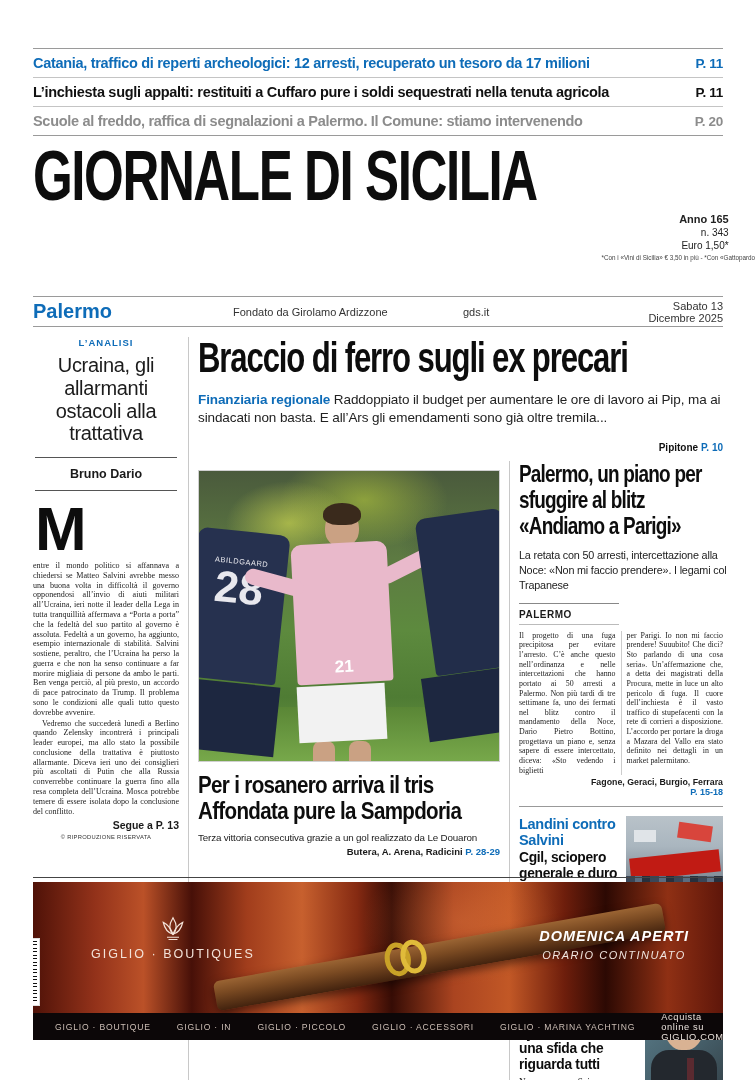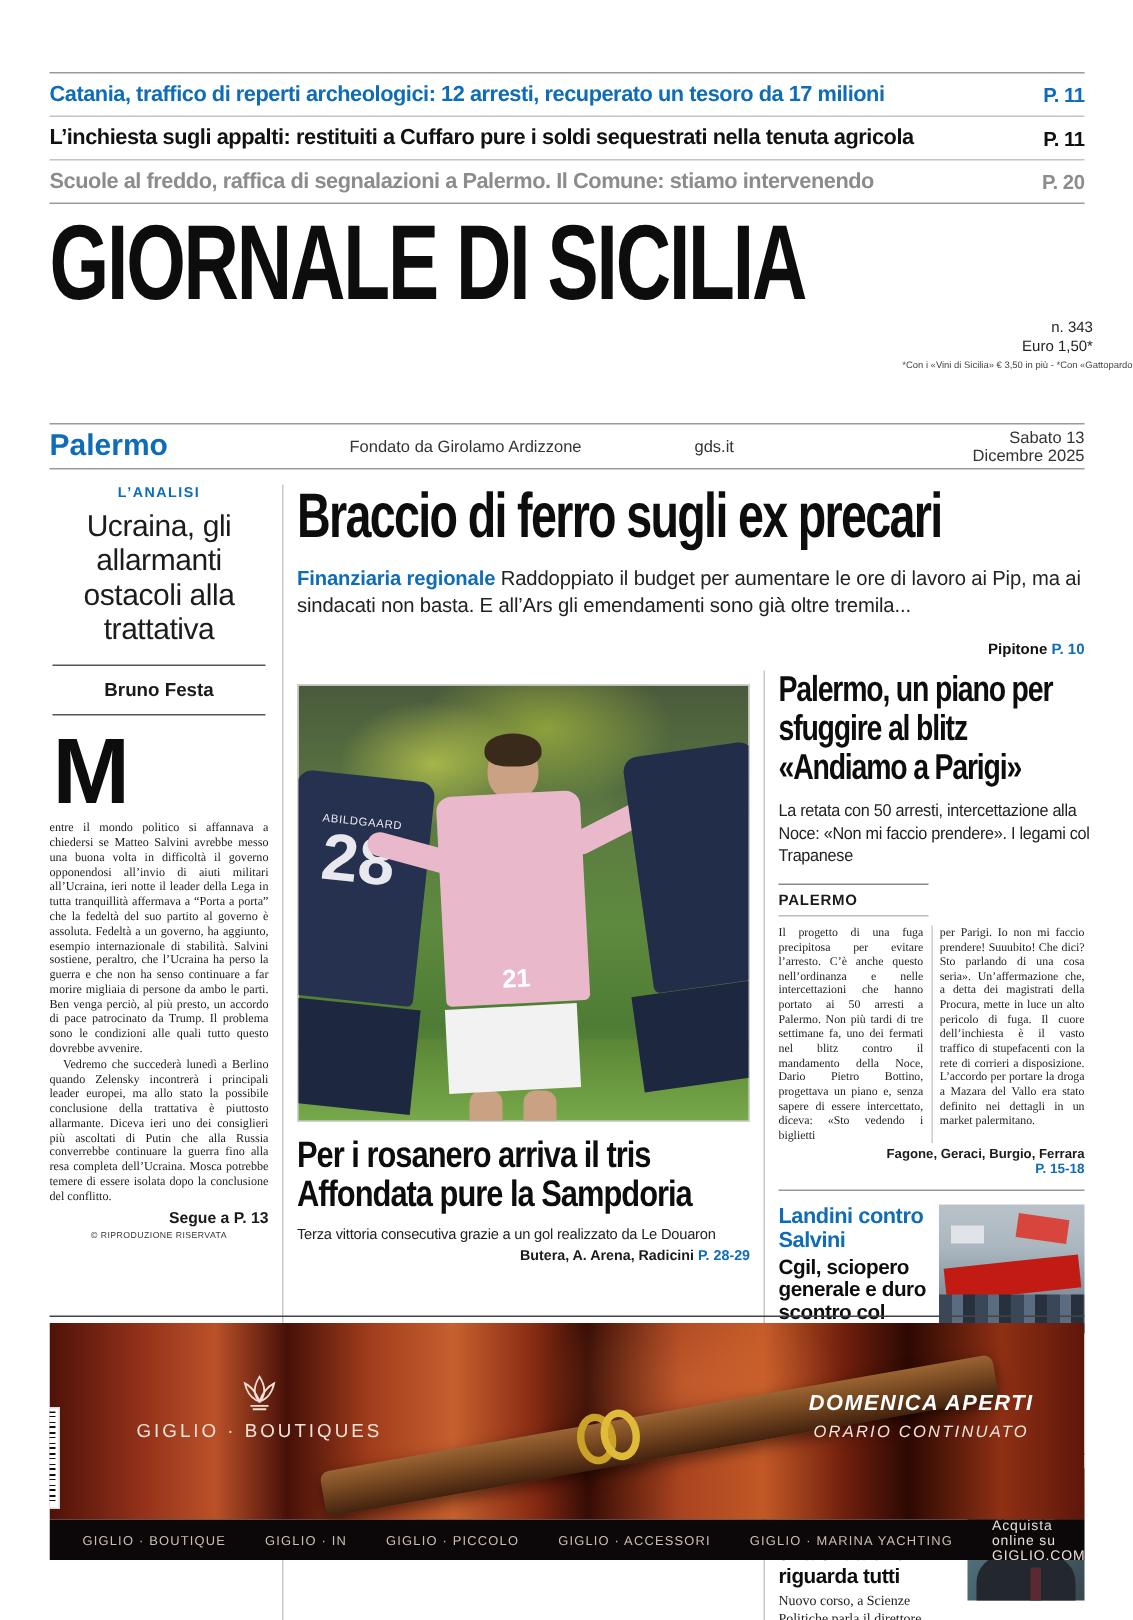--- a/index.html
+++ b/index.html
@@ -223,20 +223,21 @@
       <div class="teaser t-gray">
         <span>Scuole al freddo, raffica di segnalazioni a Palermo. Il Comune: stiamo intervenendo</span>
         <span class="pg">P. 20</span>
       </div>
     </div>
 
     <div class="masthead">
       <div class="mh-left">
         <div class="mh-title">GIORNALE DI SICILIA</div>
         <div class="mh-info">
+          <div class="anno">Anno 165</div>
           <div>n. 343</div>
           <div>Euro 1,50*</div>
           <div class="mh-foot">*Con i «Vini di Sicilia» € 3,50 in più - *Con «Gattopardo» € 2,50 in più</div>
         </div>
       </div>
       <div class="mh-ad">
 
         <div class="giglio-word">GIGLIO</div>
       </div>
     </div>
@@ -247,21 +248,21 @@
       <span class="dl-site">gds.it</span>
       <span class="dl-date">Sabato 13 Dicembre 2025</span>
     </div>
 
     <div class="grid">
 
       <div class="col-left an">
         <div class="an-kicker">L’ANALISI</div>
         <div class="an-title">Ucraina, gli allarmanti ostacoli alla trattativa</div>
         <hr class="an-rule">
-        <div class="an-author">Bruno Festa</div>
+        <div class="an-author">Bruno Dario</div>
         <hr class="an-rule2">
         <div class="an-drop">M</div>
         <p class="an-body">entre il mondo politico si affannava a chiedersi se Matteo Salvini avrebbe messo una buona volta in difficoltà il governo opponendosi all’invio di aiuti militari all’Ucraina, ieri notte il leader della Lega in tutta tranquillità affermava a “Porta a porta” che la fedeltà del suo partito al governo è assoluta. Fedeltà a un governo, ha aggiunto, esempio internazionale di stabilità. Salvini sostiene, peraltro, che l’Ucraina ha perso la guerra e che non ha senso continuare a far morire migliaia di persone da ambo le parti. Ben venga perciò, al più presto, un accordo di pace patrocinato da Trump. Il problema sono le condizioni alle quali tutto questo dovrebbe avvenire.</p>
         <p class="an-body">Vedremo che succederà lunedì a Berlino quando Zelensky incontrerà i principali leader europei, ma allo stato la possibile conclusione della trattativa è piuttosto allarmante. Diceva ieri uno dei consiglieri più ascoltati di Putin che alla Russia converrebbe continuare la guerra fino alla resa completa dell’Ucraina. Mosca potrebbe temere di essere isolata dopo la conclusione del conflitto.</p>
         <div class="an-segue">Segue a P. 13</div>
         <div class="an-copy">© RIPRODUZIONE RISERVATA</div>
       </div>
 
       <div class="vrule"></div>
 

